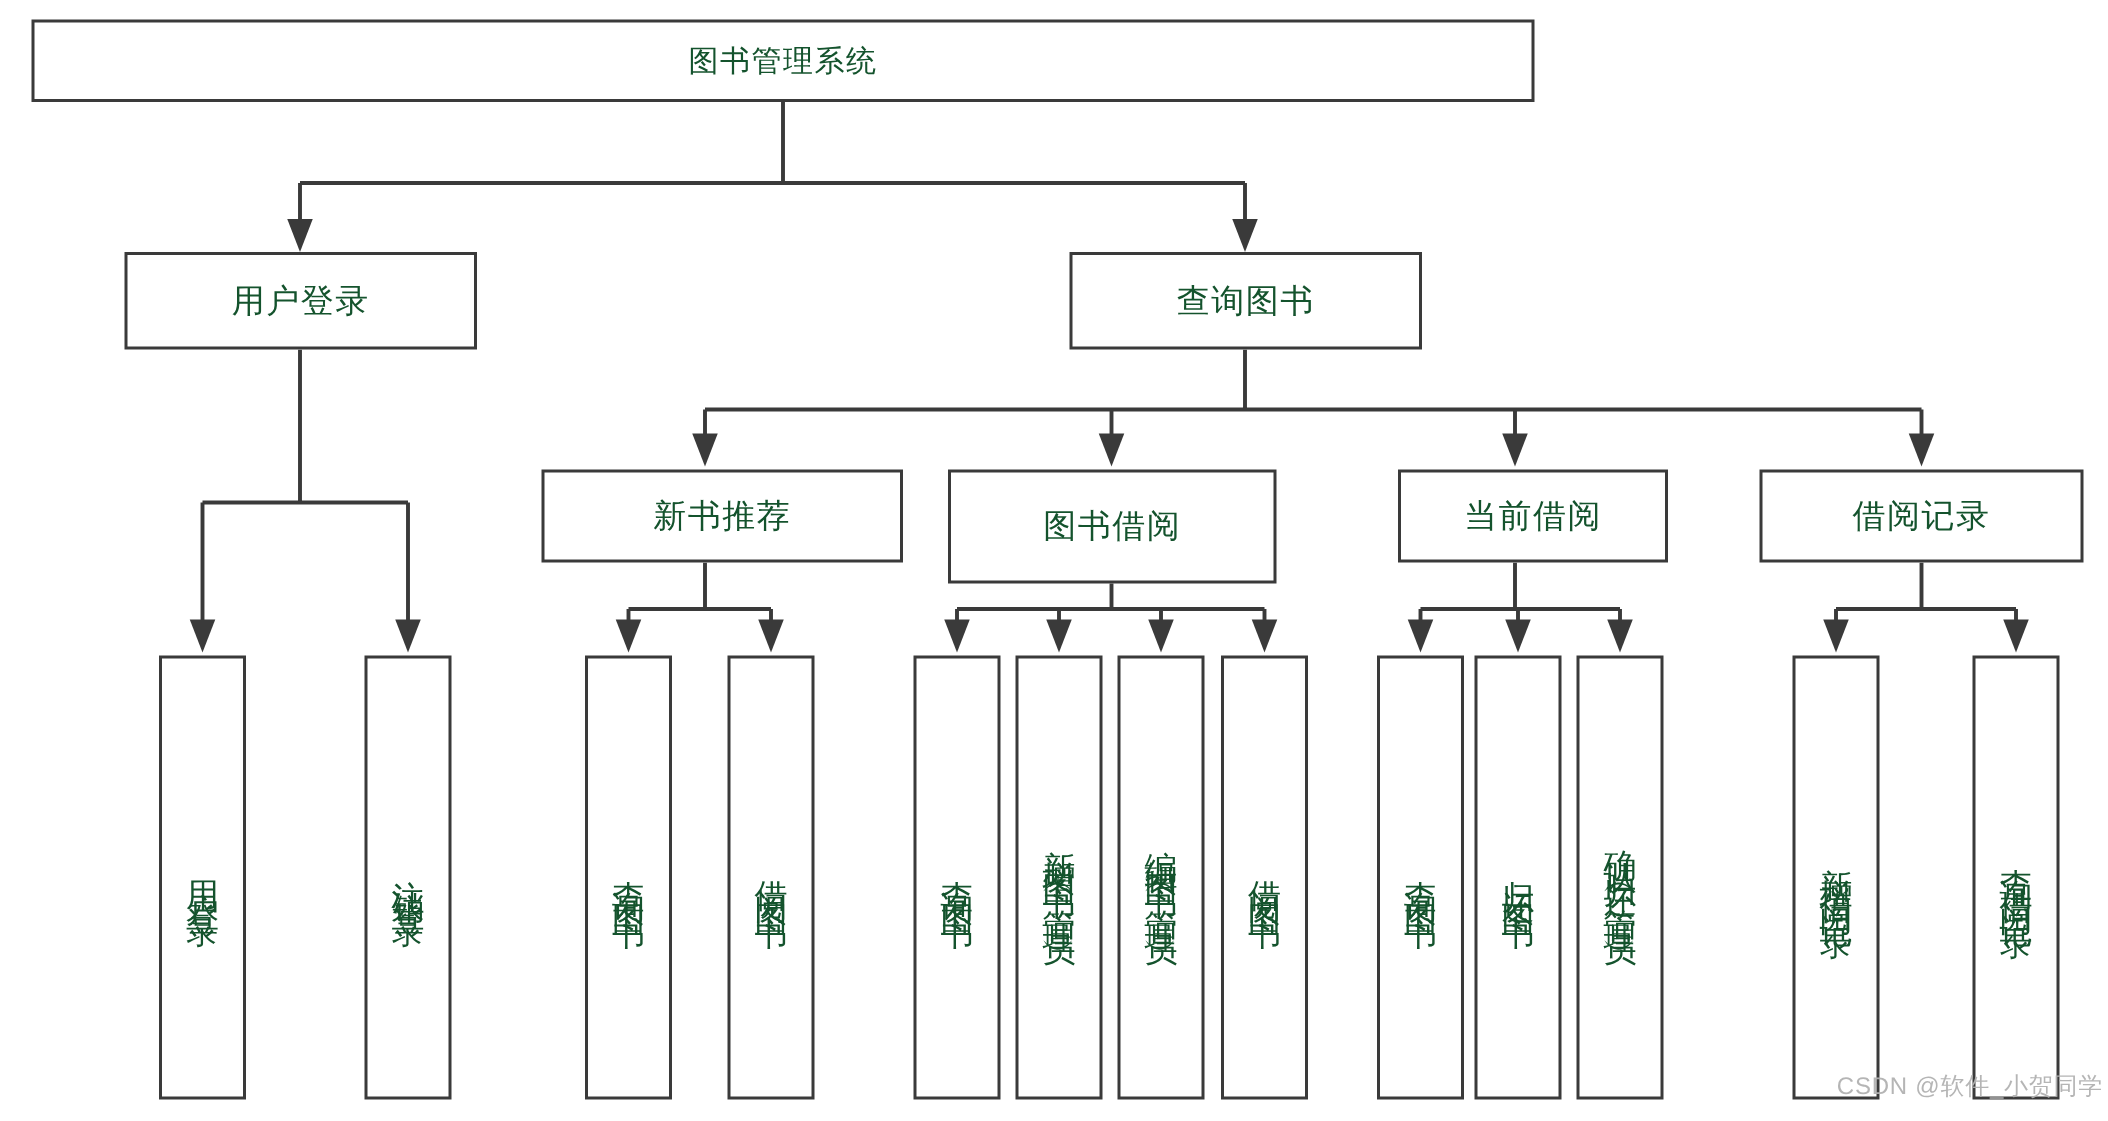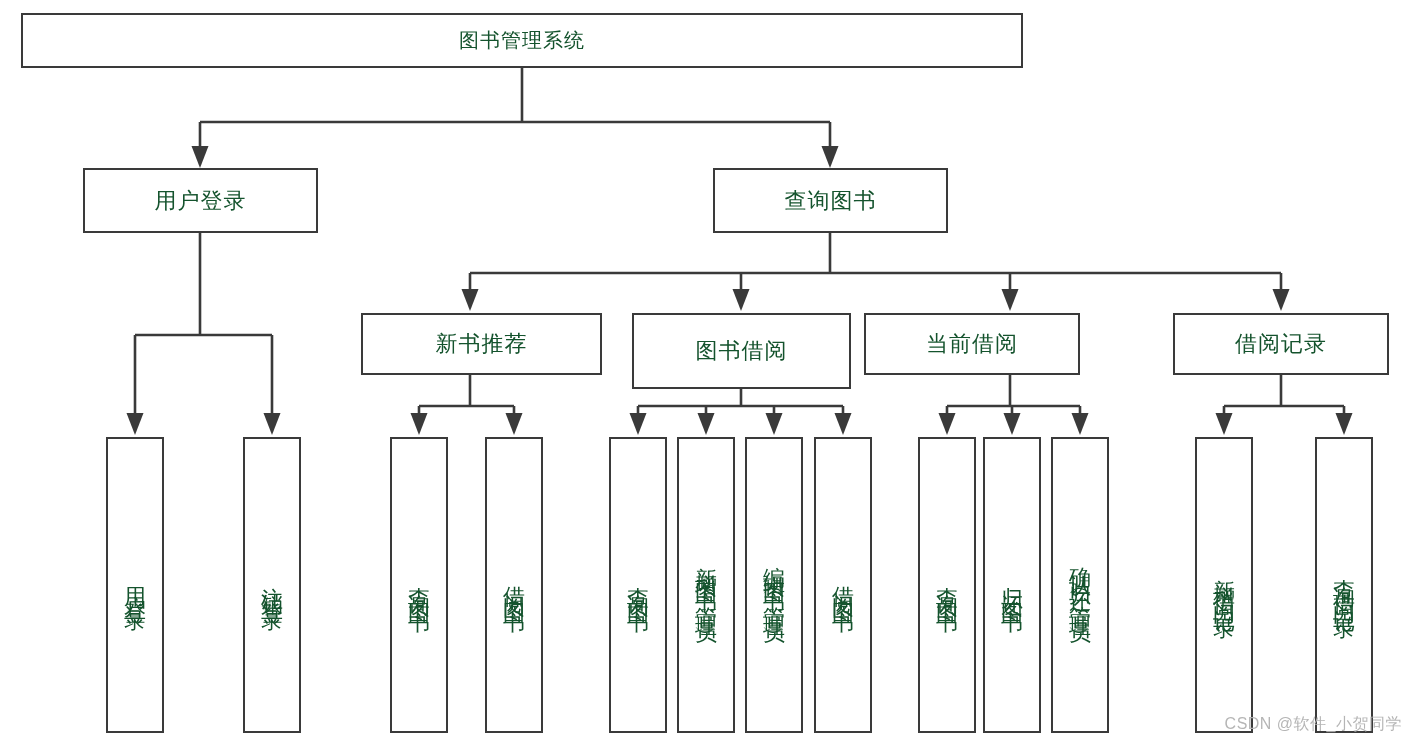--- a/index.html
+++ b/index.html
@@ -105,21 +105,21 @@
     </g>
   </svg>
 
   <div class="node root" style="left:21px;top:13px;width:1002px;height:55px">图书管理系统</div>
 
   <div class="node" style="left:83px;top:168px;width:235px;height:65px">用户登录</div>
   <div class="node" style="left:713px;top:168px;width:235px;height:65px">查询图书</div>
 
   <div class="node" style="left:361px;top:313px;width:241px;height:62px">新书推荐</div>
   <div class="node" style="left:632px;top:313px;width:219px;height:76px">图书借阅</div>
-  <div class="node" style="left:864px;top:313px;width:216px;height:62px">当前借阅</div>
+  <div class="node" style="left:932px;top:313px;width:180px;height:62px">当前借阅</div>
   <div class="node" style="left:1173px;top:313px;width:216px;height:62px">借阅记录</div>
 
   <div class="leaf" style="left:106px;top:437px;width:58px;height:296px">用户登录</div>
   <div class="leaf" style="left:243px;top:437px;width:58px;height:296px">注销登录</div>
 
   <div class="leaf" style="left:390px;top:437px;width:58px;height:296px">查询图书</div>
   <div class="leaf" style="left:485px;top:437px;width:58px;height:296px">借阅图书</div>
 
   <div class="leaf" style="left:609px;top:437px;width:58px;height:296px">查询图书</div>
   <div class="leaf" style="left:677px;top:437px;width:58px;height:296px">新增图书（管理员）</div>

